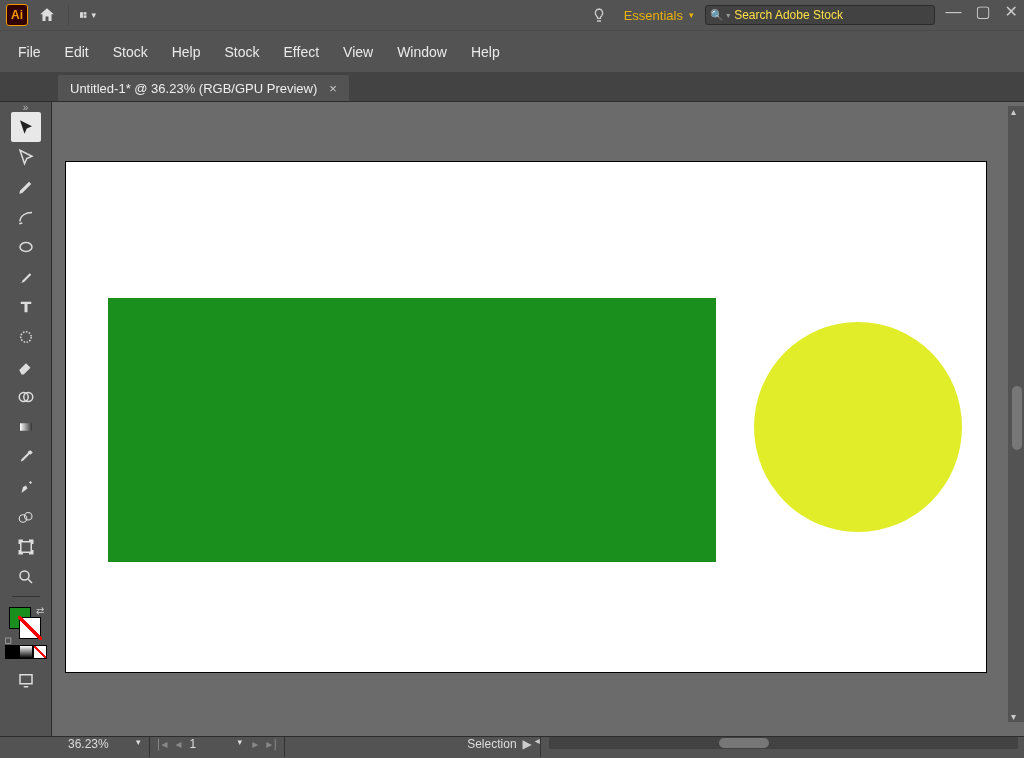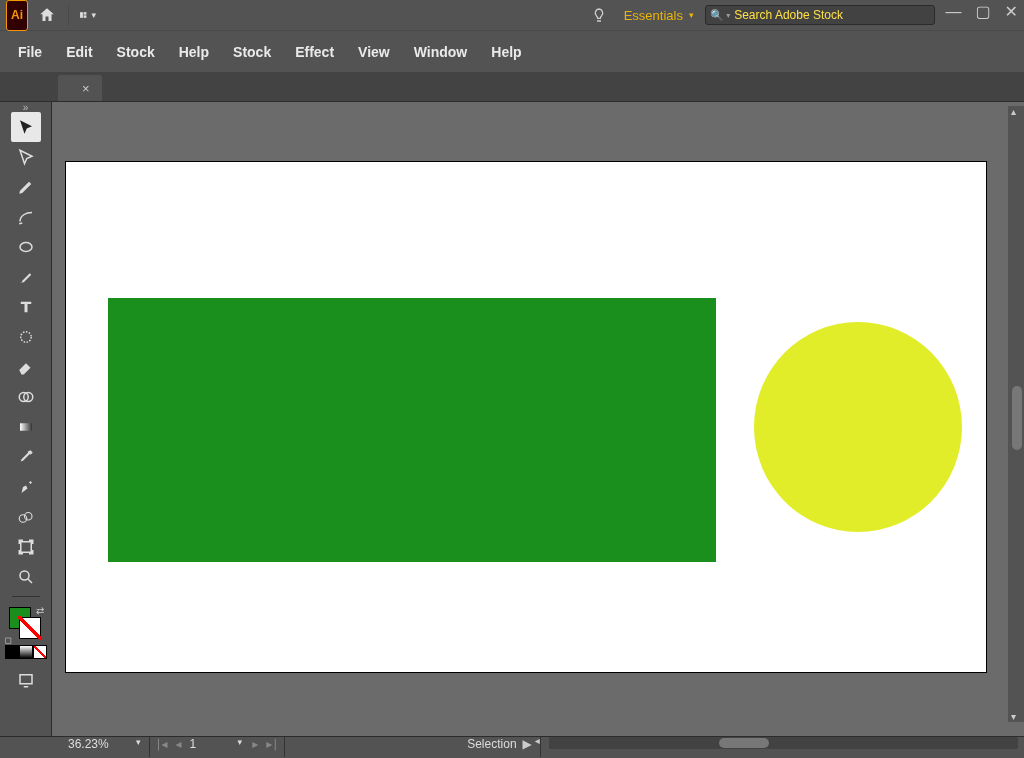--- a/index.html
+++ b/index.html
@@ -1,35 +1,35 @@
 <!DOCTYPE html>
 <html><head>
 <meta charset="utf-8">
 <style>
 * { margin: 0; padding: 0; box-sizing: border-box; font-family: "Segoe UI", Arial, sans-serif; }
 html, body { width: 1024px; height: 758px; background: #323232; overflow: hidden; color: #e8e8e8; user-select: none; }
 
 
 .title-bar { height: 30px; background: #535353; display: flex; align-items: center; padding: 0 6px; }
-.ai-logo { width: 22px; height: 31px; background: #310000; border: 1px solid #f79500; color: #f79500; font-weight: bold; font-size: 12px; display:flex; align-items:center; justify-content:center; border-radius:3px; margin-right:8px; }
+.ai-logo { width: 22px; height: 22px; background: #310000; border: 1px solid #f79500; color: #f79500; font-weight: bold; font-size: 12px; display:flex; align-items:center; justify-content:center; border-radius:3px; margin-right:8px; }
 .home-icon { width: 22px; height: 22px; display:flex; align-items:center; justify-content:center; margin-right:10px; }
 .arrange-docs { width: 28px; height: 22px; display:flex; align-items:center; justify-content:center; margin-right:6px; color:#ddd; border-left:1px solid #4a4a4a; padding-left:10px;}
 .flex-spacer { flex: 1; }
 .lamp-icon { width: 22px; height: 22px; display:flex; align-items:center; justify-content:center; margin-right:14px;}
 .workspace-switcher { display:flex; align-items:center; font-size:13px; margin-right:12px; color:#eab308; cursor:pointer;}
 .workspace-switcher span.caret{ margin-left:6px; font-size:9px;}
 .search-box { width:230px; height:20px; background:#424242; border:1px solid #2b2b2b; border-radius:3px; display:flex; align-items:center; color:#999; font-size:12px; padding:0 4px; margin-right:10px;}
 .search-box .mag { font-size:11px; margin-right:2px;}
 .search-box .caret { font-size:8px; margin-right:4px;}
 .win-controls { display:flex; gap:14px; color:#ccc; align-items:flex-start; padding-bottom:6px; }
 .win-controls div{ font-size:16px; line-height:10px; }
 
 
 .menu-bar { height: 42px; background: #535353; display:flex; align-items:center; padding:0 6px; border-top:1px solid #4a4a4a; }
-.menu-item { font-size:14px; padding:4px 12px; color:#eaeaea; cursor:pointer;font-weight:bold;}
+.menu-item { font-size:14px; padding:4px 12px; color:#eaeaea; cursor:pointer;}
 
 
 .doc-tabs { height: 30px; background: #434343; display:flex; align-items:flex-end; padding-left:58px; border-bottom:1px solid #2c2c2c;}
 .doc-tab { background:#535353; height:26px; display:flex; align-items:center; padding:0 12px; font-size:13px; color:#eee; border-top-left-radius:2px; border-top-right-radius:2px;}
 .doc-tab .close-x { margin-left:12px; font-size:13px; color:#ccc;}
 
 
 .main-area { position:absolute; top:102px; left:0; right:0; bottom:22px; display:flex; background:#323232;}
 .tool-col { width:52px; background:#535353; border-right:1px solid #2c2c2c; display:flex; flex-direction:column; align-items:center; }
 .tool-handle { height:10px; width:100%; display:flex; justify-content:center; align-items:center;}
@@ -121,20 +121,21 @@
   <div class="menu-item">Help</div>
   <div class="menu-item">Stock</div>
   <div class="menu-item">Effect</div>
   <div class="menu-item">View</div>
   <div class="menu-item">Window</div>
   <div class="menu-item">Help</div>
 </div>
 
 <div class="doc-tabs">
   <div class="doc-tab">
+    <span>Untitled-1* @ 36.23% (RGB/GPU Preview)</span>
     <span class="close-x">×</span>
   </div>
 </div>
 
 <div class="main-area">
   <div class="tool-col">
     <div class="tool-handle"></div>
     <div class="tool-btn active">
         <svg viewBox="0 0 24 24" fill="#222">
           <path d="M4 3l6 18 3-7 7-3z"></path>

